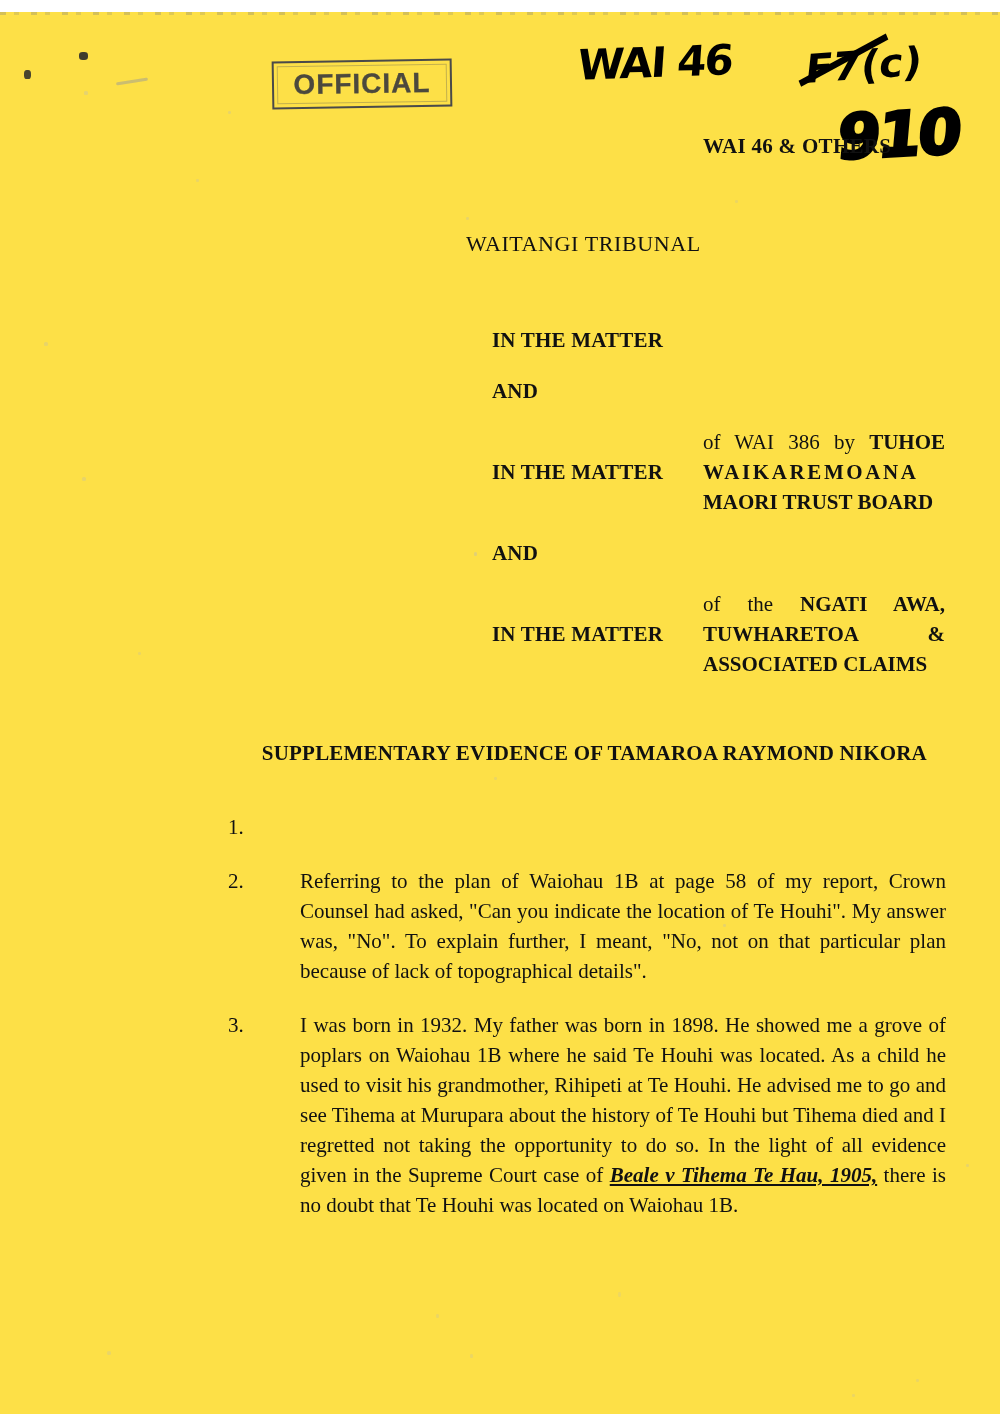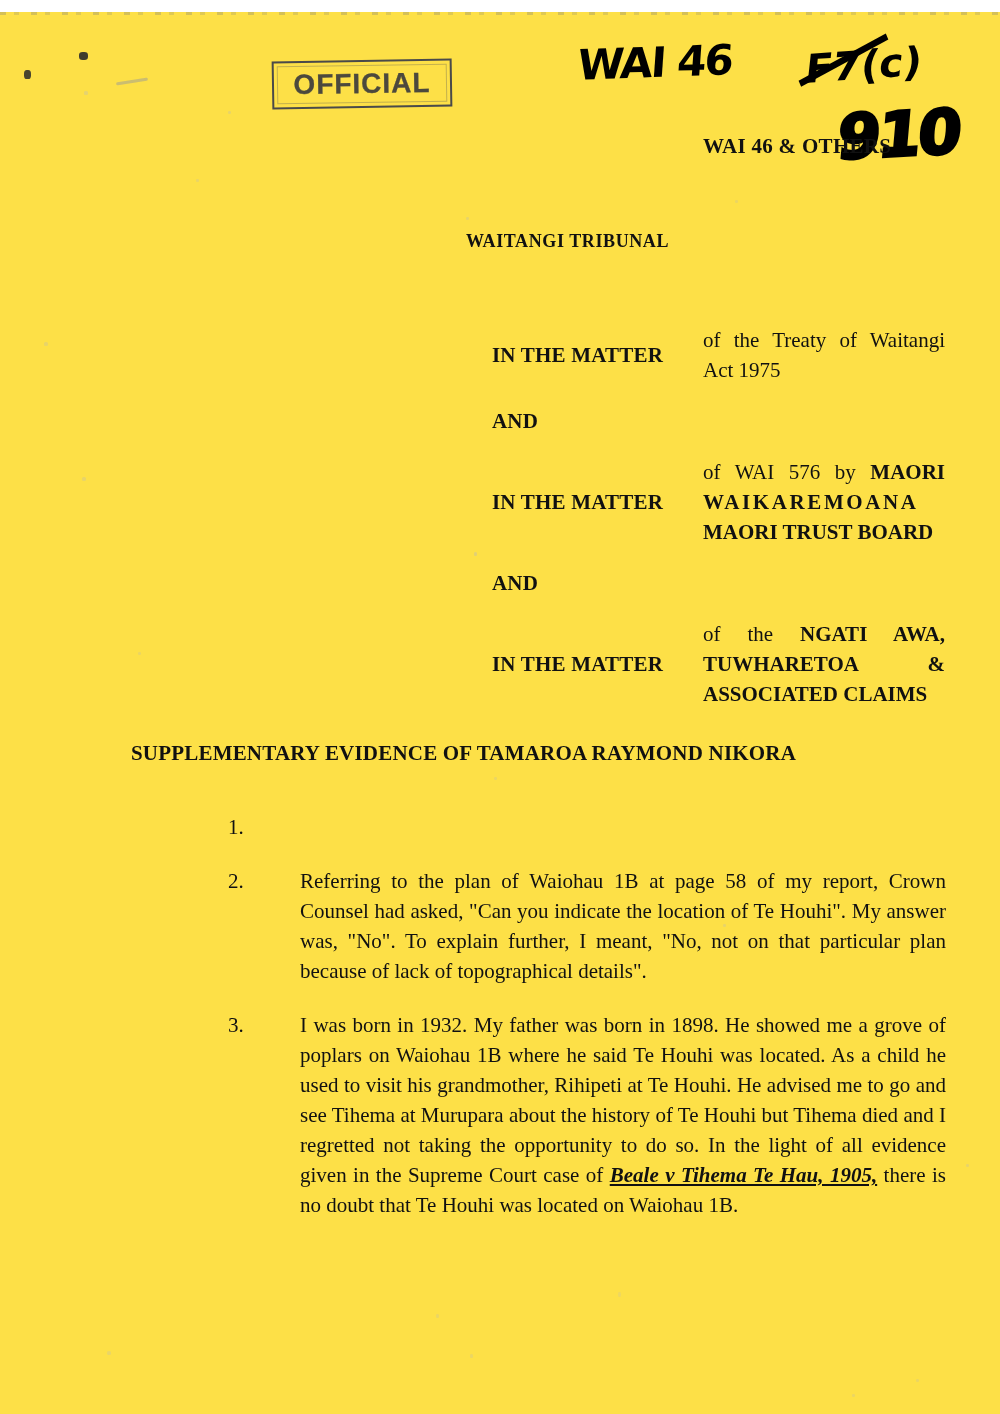--- a/index.html
+++ b/index.html
@@ -125,22 +125,22 @@
     left: 703px;
     top: 122px;
     font-size: 21px;
     font-weight: 700;
     letter-spacing: .3px;
   }
   #tribunal-heading {
     position: absolute;
     left: 466px;
     top: 219px;
-    font-size: 18px;
-    font-weight: 700;
+    font-size: 22px;
+    font-weight: 400;
     letter-spacing: .6px;
   }
 
   
   #matter-block {
     position: absolute;
     left: 492px;
     top: 313px;
     width: 453px;
   }
@@ -168,21 +168,21 @@
   .spaced { letter-spacing: 2.6px; }
   .matter-row.and-row { margin-bottom: 22px; }
   .matter-row.and-row .matter-label { line-height: 28px; }
 
   
   #doc-title {
     position: absolute;
     left: 0;
     top: 729px;
     width: 927px;
-    text-align: center;
+    text-align: right;
     font-size: 21px;
     font-weight: 700;
     letter-spacing: .2px;
   }
 
   
   #body-block {
     position: absolute;
     left: 228px;
     top: 800px;
@@ -264,33 +264,30 @@
   <div class="hand" id="hand-910">910</div>
 
   <div id="wai-others">WAI 46 &amp; OTHERS</div>
 
   <div id="tribunal-heading">WAITANGI TRIBUNAL</div>
 
   <div id="matter-block">
 
     <div class="matter-row">
       <div class="matter-label">IN THE MATTER</div>
-      <div class="matter-value">
-        <span>of the Treaty of Waitangi Act 1975</span>
-      </div>
     </div>
 
     <div class="matter-row and-row">
       <div class="matter-label">AND</div>
       <div class="matter-value"></div>
     </div>
 
     <div class="matter-row">
       <div class="matter-label">IN THE MATTER</div>
-      <div class="matter-value"><span>of WAI 576 by </span><b>MAORI </b><b class="spaced">WAIKAREMOANA</b><b> MAORI TRUST BOARD</b></div>
+      <div class="matter-value"><span>of WAI 386 by </span><b>TUHOE </b><b class="spaced">WAIKAREMOANA</b><b> MAORI TRUST BOARD</b></div>
     </div>
 
     <div class="matter-row and-row">
       <div class="matter-label">AND</div>
       <div class="matter-value"></div>
     </div>
 
     <div class="matter-row">
       <div class="matter-label">IN THE MATTER</div>
       <div class="matter-value"><span>of the </span><b>NGATI AWA, TUWHARETOA &amp; ASSOCIATED CLAIMS</b></div>

